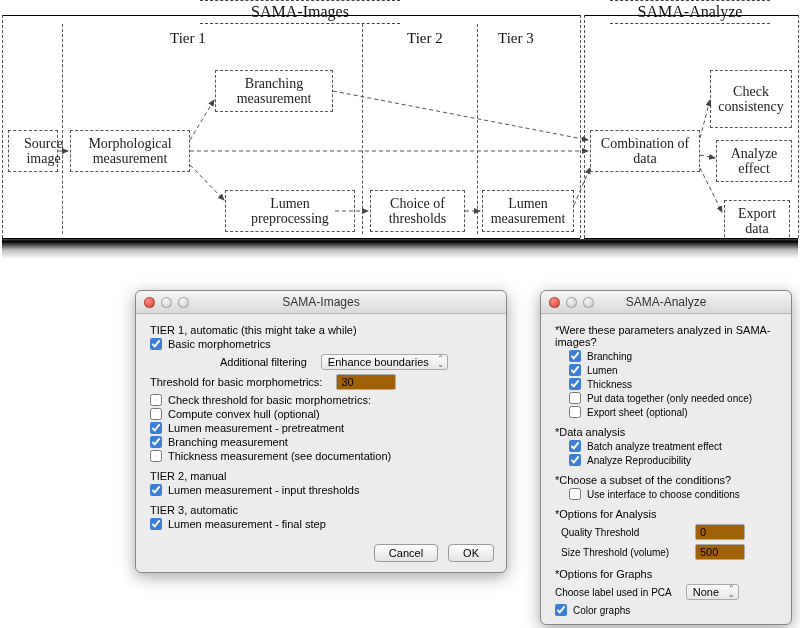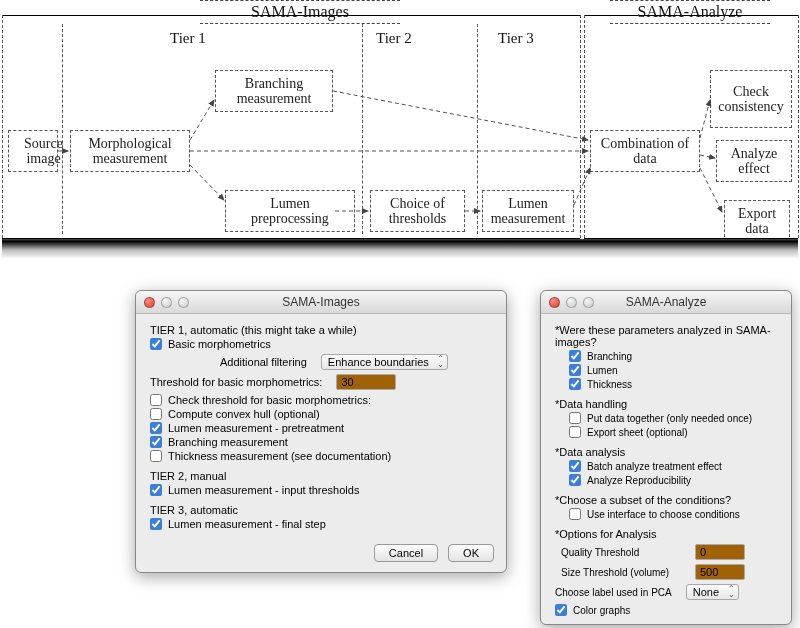--- a/index.html
+++ b/index.html
@@ -109,21 +109,21 @@
 
   <div class="hline-solid" style="top:15px; left:2px; width:578px;"></div>
   <div class="hline-solid" style="top:238px; left:2px; width:578px;"></div>
   <div class="hline-solid" style="top:15px; left:584px; width:214px;"></div>
   <div class="hline-solid" style="top:238px; left:584px; width:214px;"></div>
 
   <div class="flow-header" style="left:200px; top:0px; width:200px;">SAMA-Images</div>
   <div class="flow-header" style="left:610px; top:0px; width:160px;">SAMA-Analyze</div>
 
   <span class="tier-label" style="left:170px; top:30px;">Tier 1</span>
-  <span class="tier-label" style="left:376px; top:30px;">Tier 2</span>
+  <span class="tier-label" style="left:407px; top:30px;">Tier 2</span>
   <span class="tier-label" style="left:498px; top:30px;">Tier 3</span>
 
   <div class="vline" style="left:2px;  top:15px; height:223px;"></div>
   <div class="vline" style="left:62px;  top:24px; height:210px;"></div>
   <div class="vline" style="left:362px; top:24px; height:210px;"></div>
   <div class="vline" style="left:477px; top:24px; height:210px;"></div>
   <div class="vline" style="left:580px; top:15px; height:223px;"></div>
   <div class="vline" style="left:584px; top:15px; height:223px;"></div>
   <div class="vline" style="left:798px; top:15px; height:223px;"></div>
 
@@ -259,21 +259,20 @@
       </div>
     <div class="chk-row indent">
         <input type="checkbox" checked="" style="">
         <label>Lumen</label>
       </div>
     <div class="chk-row indent">
         <input type="checkbox" checked="" style="">
         <label>Thickness</label>
       </div>
 
-    <div class="hdr">*Data handling</div>
     <div class="chk-row indent">
         <input type="checkbox" style="">
         <label>Put data together (only needed once)</label>
       </div>
     <div class="chk-row indent">
         <input type="checkbox" style="">
         <label>Export sheet (optional)</label>
       </div>
 
     <div class="hdr">*Data analysis</div>
@@ -295,20 +294,21 @@
     <div class="hdr">*Options for Analysis</div>
     <div class="sub-row" style="margin-left:6px;">
       <label style="width:120px;">Quality Threshold</label>
       <input type="text" style="width: 40px;" value="0">
     </div>
     <div class="sub-row" style="margin-left:6px;">
       <label style="width:120px;">Size Threshold (volume)</label>
       <input type="text" style="width: 40px;" value="500">
     </div>
 
+    <div class="hdr">*Options for Graphs</div>
     <div class="sub-row">
       <label style="margin-right:6px;">Choose label used in PCA</label>
       <span class="select-wrap">
         <select>
           <option>None</option>
         </select>
       </span>
     </div>
     <div class="chk-row">
         <input type="checkbox" checked="" style="">

